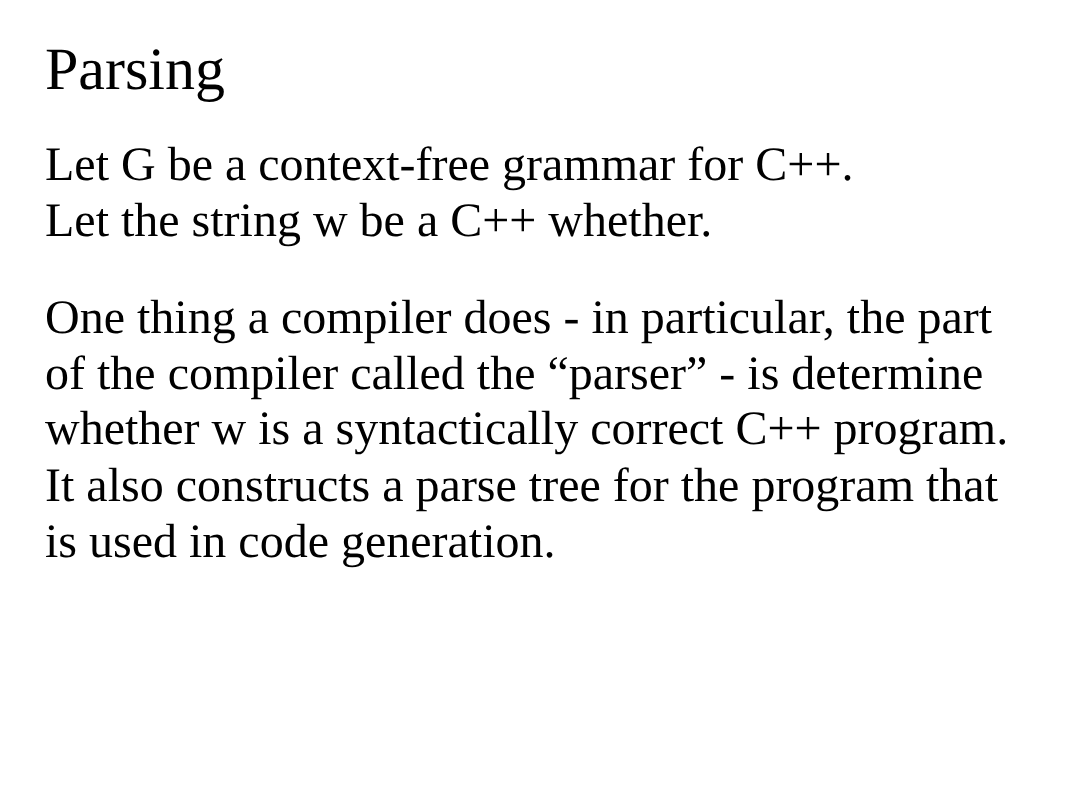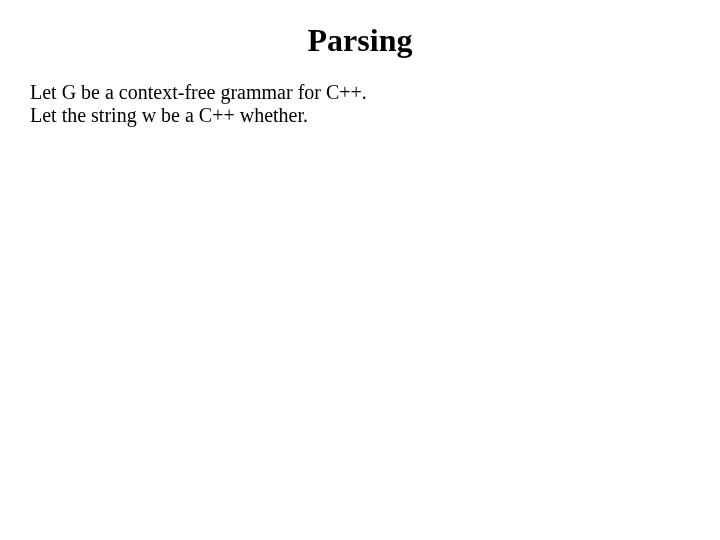--- a/index.html
+++ b/index.html
@@ -11,40 +11,41 @@
     font-family: "Times New Roman", Times, serif;
     color: #000000;
   }
   .slide {
     box-sizing: border-box;
     width: 720px;
     height: 540px;
     padding: 18px 30px 30px 30px;
   }
   .title {
-    font-size: 32px;
-    font-weight: bold;
-    text-align: center;
+    font-size: 40px;
+    font-weight: normal;
+    text-align: left;
     margin: 4px 0 22px 0;
   }
   .body {
-    font-size: 20px;
+    font-size: 32px;
     line-height: 1.16;
   }
   .para {
     margin: 0 0 28px 0;
   }
   .para:last-child {
     margin-bottom: 0;
   }
 </style>
 </head>
 <body>
 
 <div class="slide">
   <div class="title">Parsing</div>
   <div class="body">
     <div class="para">
       <span>Let G be a context-free grammar for C++.</span><br>
       <span>Let the string w be a C++ whether.</span>
     </div>
+    <div class="para">One thing a compiler does - in particular, the part of the compiler called the “parser” - is determine whether w is a syntactically correct C++ program.  It also constructs a parse tree for the program that is used in code generation.</div>
   </div>
 </div>
 
 </body></html>

